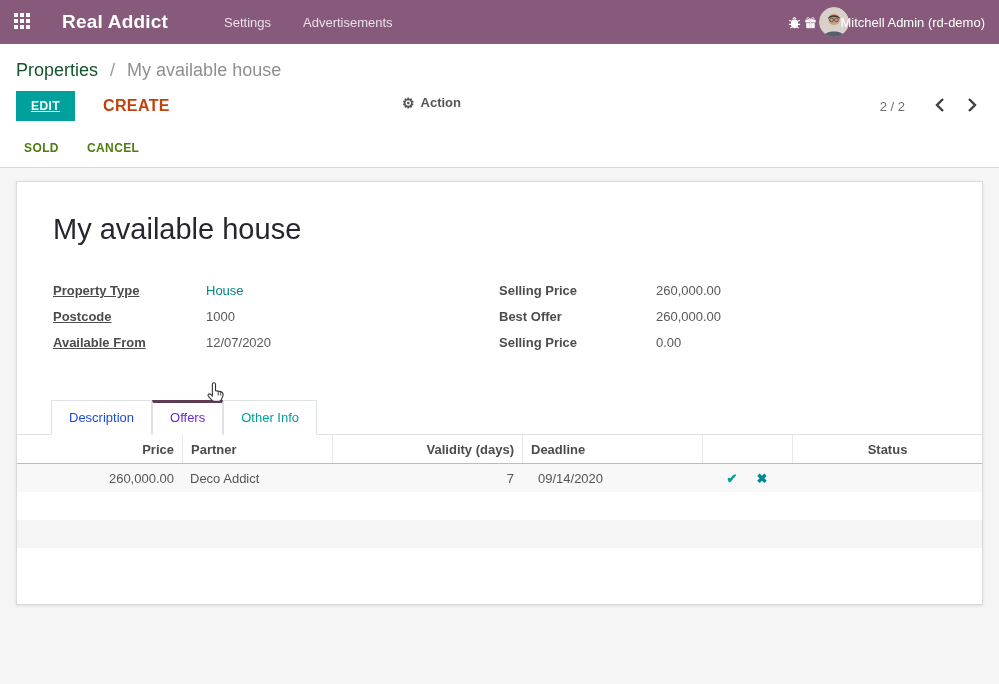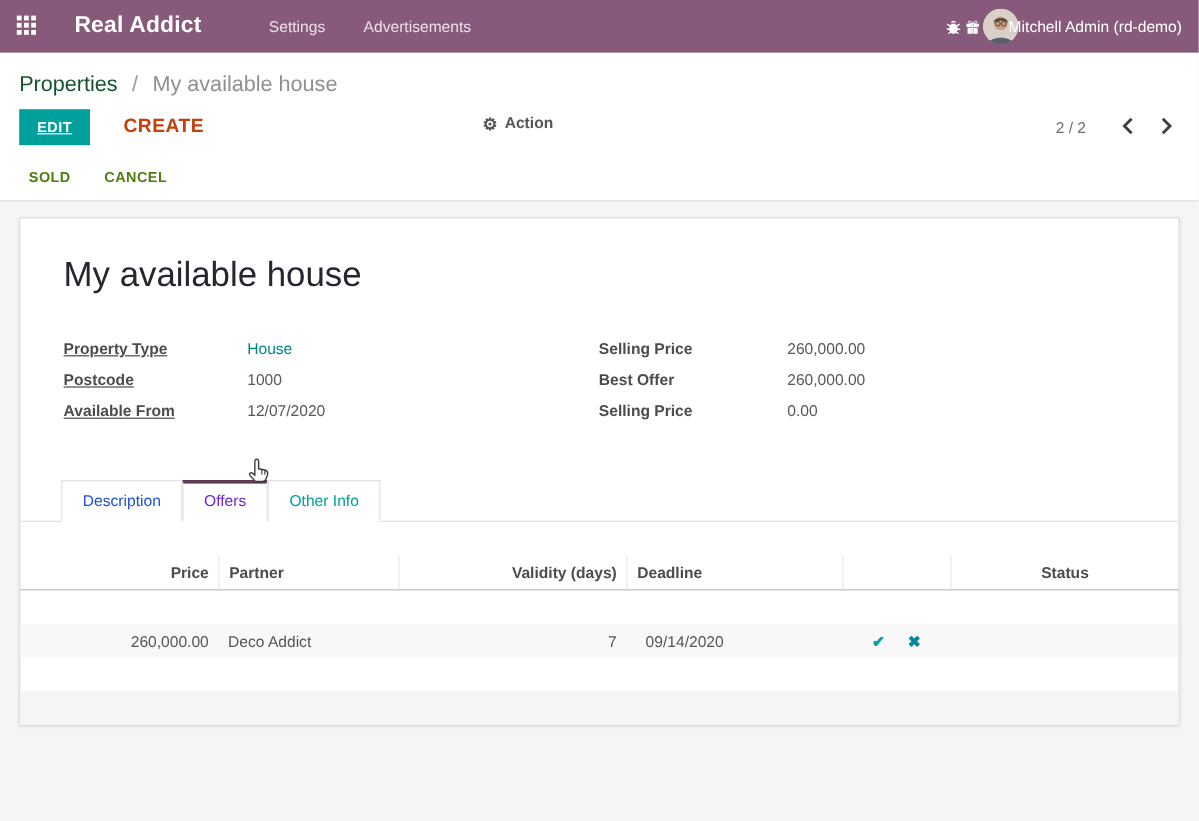--- a/index.html
+++ b/index.html
@@ -73,21 +73,21 @@
   .notebook { margin-top:39px; }
   .tabs { display:flex; padding-left:34px; border-bottom:1px solid #dee2e6; }
   .tab { font-size:13px; padding:9px 17px; margin-bottom:-1px; background:#fff;
     border:1px solid #dee2e6; border-bottom:1px solid transparent; color:#1d4ed8; cursor:pointer; }
   .tab + .tab { margin-left:0; }
   .tab.active { border-top:3px solid #5f3a55; border-bottom-color:#fff; padding-top:7px; color:#6d28d9; }
   .tab.hovered { color:#00A09D; }
 
   
   .o-list { width:100%; }
-  .o-list-grid { display:grid; grid-template-columns:165px 150px 190px 180px 90px 1fr; align-items:center;margin-top:28px; }
+  .o-list-grid { display:grid; grid-template-columns:165px 150px 190px 180px 90px 1fr; align-items:center; }
   .o-list-header { height:29px; font-size:13px; font-weight:700; color:#4c4c4c;
     border-bottom:1px solid #bcbcbc; }
   .o-list-header > div { padding:0 8px; height:100%; display:flex; align-items:center; border-left:1px solid #e8e8e8; }
   .o-list-header > div:first-child { border-left:none; }
   .h-right { justify-content:flex-end; text-align:right; }
   .h-center { justify-content:center; }
   .o-list-row { height:28px; font-size:13px; color:#555; background:#f8f8f8; cursor:pointer; }
   .o-list-row > div { padding:0 8px; }
   .c-right { text-align:right; }
   .c-deadline { padding-left:16px !important; }

